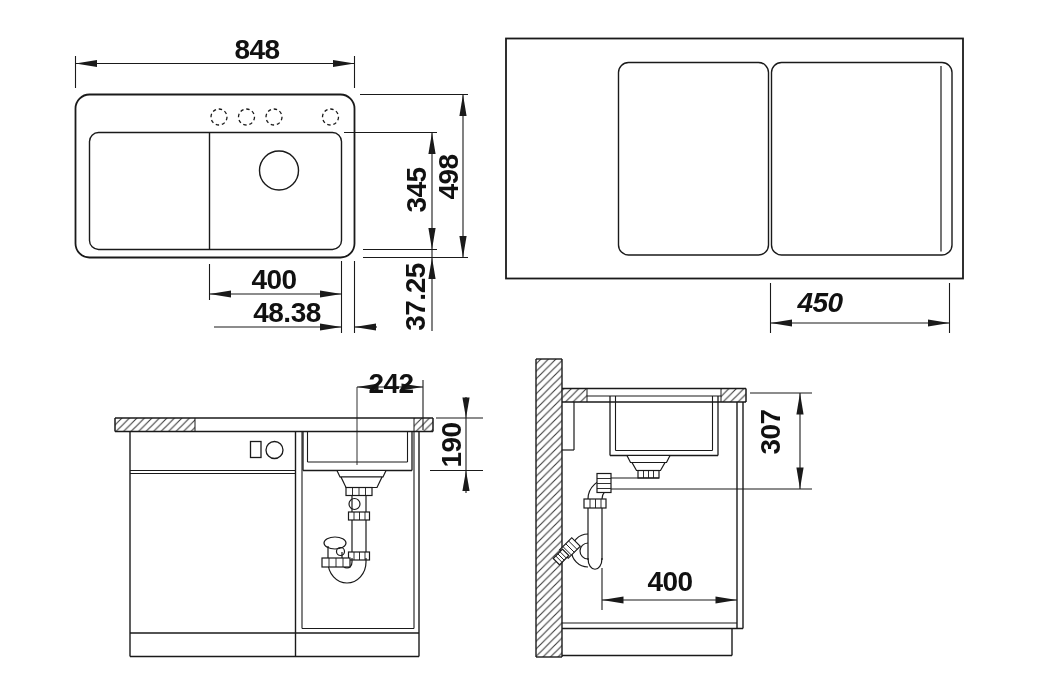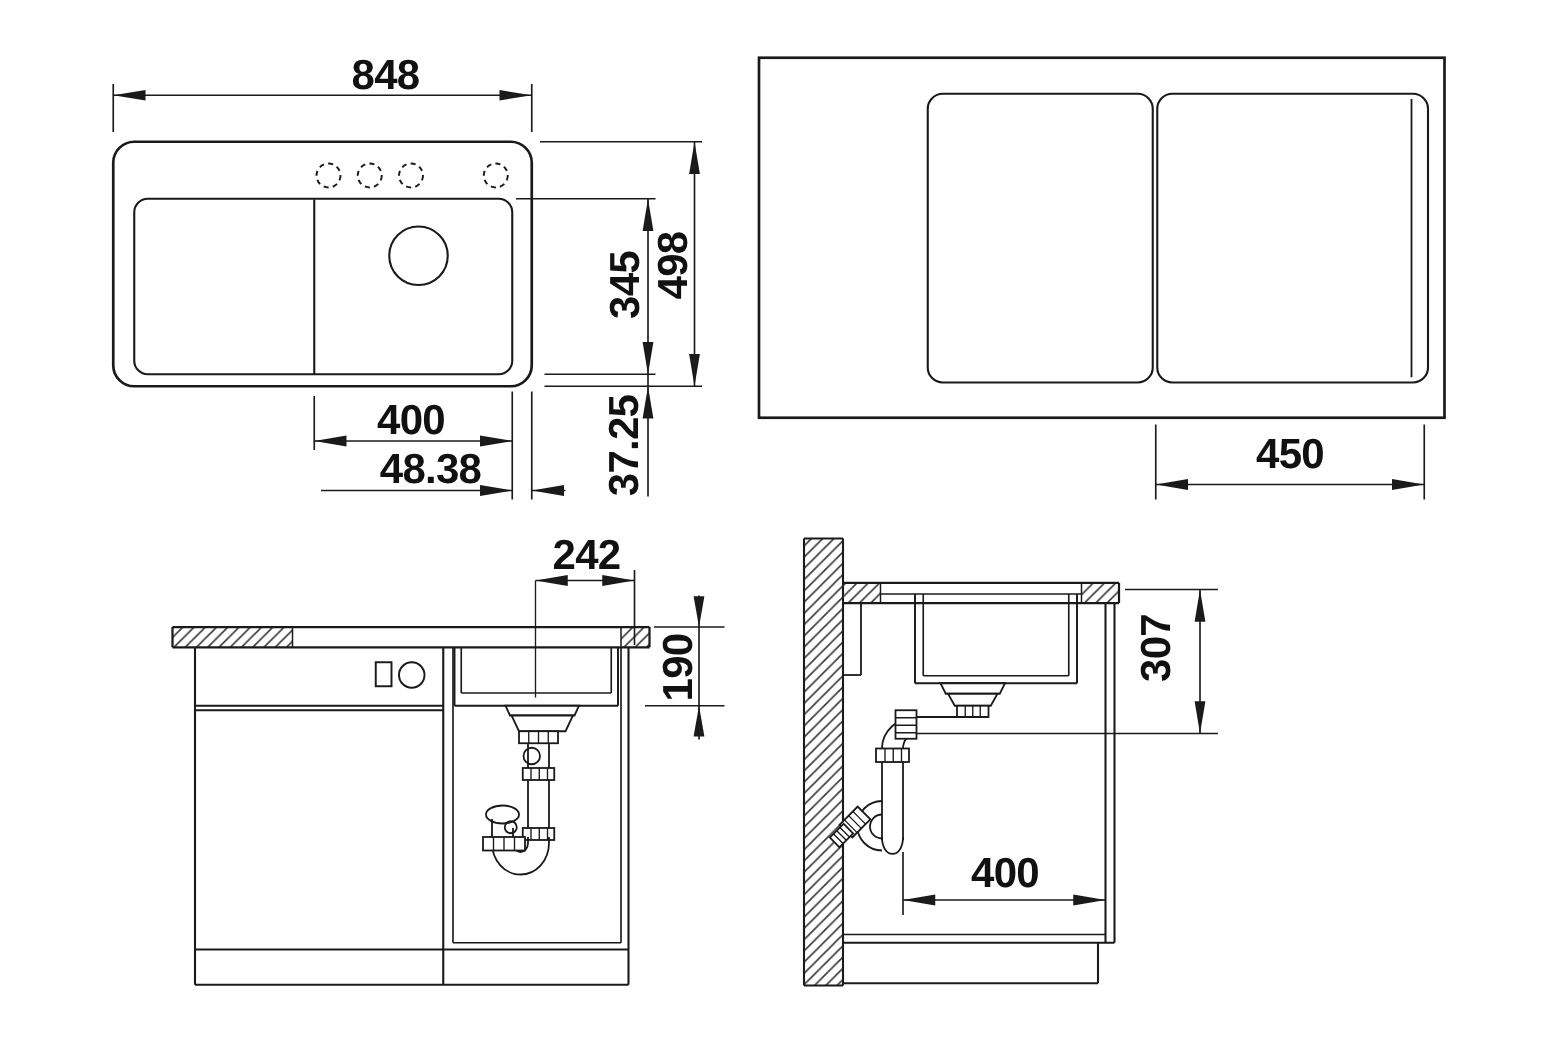--- a/index.html
+++ b/index.html
@@ -264,19 +264,19 @@
       </g>
     </g>
   </svg>
 
   <div class="dim" style="left:225px;top:50px;margin-left:32px;">848</div>
   <div class="dim rot" style="left:417px;top:190px;">345</div>
   <div class="dim rot" style="left:449px;top:177px;">498</div>
   <div class="dim" style="left:274px;top:280px;">400</div>
   <div class="dim" style="left:287px;top:313px;">48.38</div>
   <div class="dim rot" style="left:416px;top:297px;">37.25</div>
-  <div class="dim" style="left:860px;top:303px;">450</div>
-  <div class="dim" style="left:391px;top:370px;">242</div>
+  <div class="dim" style="left:820px;top:303px;font-style:italic;">450</div>
+  <div class="dim" style="left:391px;top:384px;">242</div>
   <div class="dim rot" style="left:452px;top:445px;">190</div>
   <div class="dim rot" style="left:771px;top:432px;">307</div>
   <div class="dim" style="left:670px;top:582px;">400</div>
 
 </div>
 
 </body></html>

